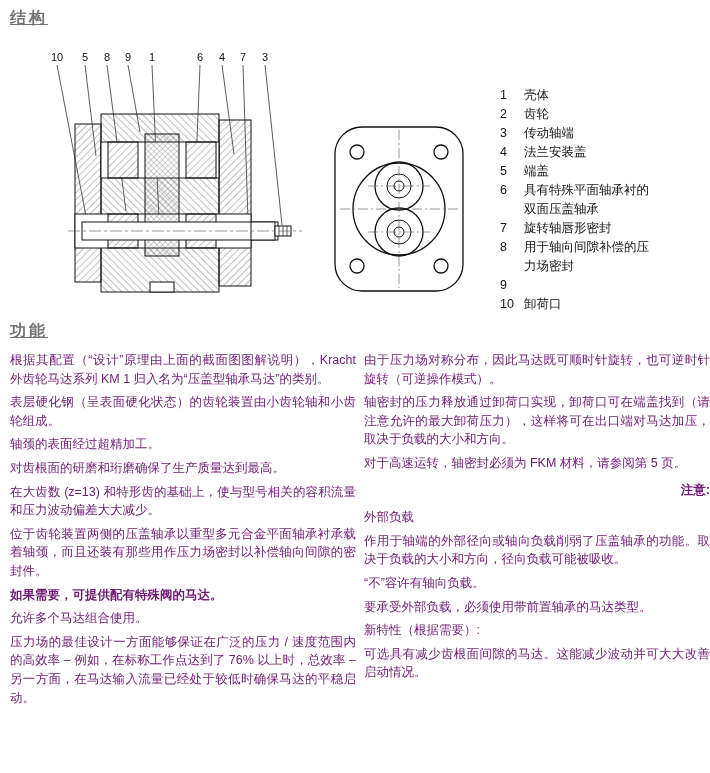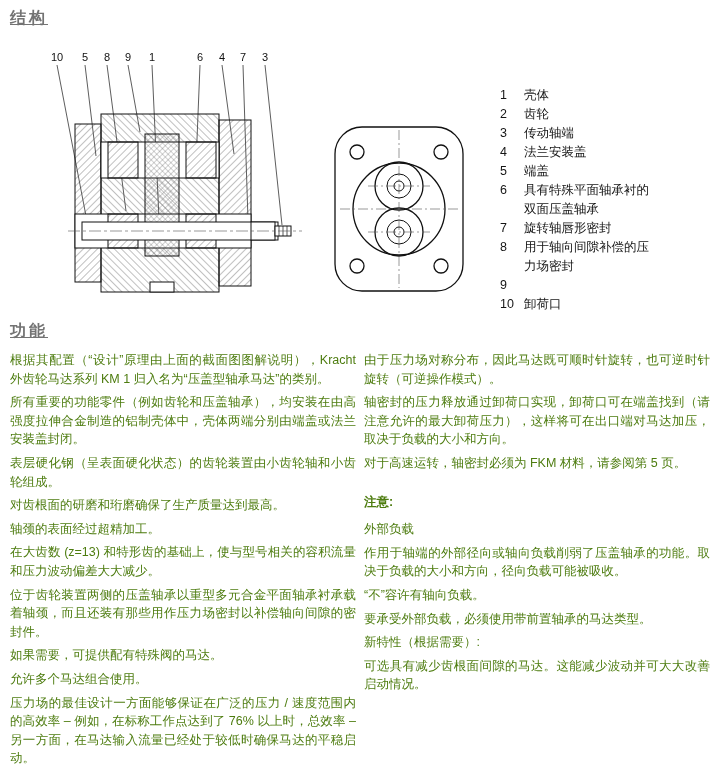--- a/index.html
+++ b/index.html
@@ -42,31 +42,31 @@
   .part-num { flex: 0 0 20px; text-align: left; }
   .part-label { margin-left: 4px; width: 130px; }
 
   .col {
     position: absolute;
     top: 351px;
     width: 346px;
     font-size: 12.5px;
     line-height: 18.6px;
     text-align: justify;
-    color: #4d7c0f;
+    color: #701a75;
   }
   #col-left  { left: 10px; }
   #col-right { left: 364px; }
   .col p { margin-bottom: 5px; }
-  .col p.bold { font-weight: normal; }
+  .col p.bold { font-weight: bold; }
   .col p.note-title {
     font-weight: bold;
-    margin-top: 20px;
+    margin-top: 8px;
     margin-bottom: 9px;
-    text-align: left;
+    text-align: right;
   }
 </style>
 </head>
 <body>
 
 <div class="page">
 
   <div class="section-title" id="structure-title">结构</div>
 
   <div class="figure" id="fig-cross">
@@ -212,24 +212,23 @@
     <div class="part-row">
       <span class="part-num">10</span>
       <span class="part-label">卸荷口</span>
     </div>
   </div>
 
   <div class="section-title" id="function-title">功能</div>
 
   <div class="col" id="col-left">
     <p>根据其配置（“设计”原理由上面的截面图图解说明），Kracht 外齿轮马达系列 KM 1 归入名为“压盖型轴承马达”的类别。</p>
-    <p>所有重要的功能零件（例如齿轮和压盖轴承），均安装在由高强度拉伸合金制造的铝制壳体中，壳体两端分别由端盖或法兰安装盖封闭。</p>
     <p>表层硬化钢（呈表面硬化状态）的齿轮装置由小齿轮轴和小齿轮组成。</p>
+    <p>轴颈的表面经过超精加工。</p>
     <p>对齿根面的研磨和珩磨确保了生产质量达到最高。</p>
-    <p>轴颈的表面经过超精加工。</p>
     <p>在大齿数 (z=13) 和特形齿的基础上，使与型号相关的容积流量和压力波动偏差大大减少。</p>
     <p>位于齿轮装置两侧的压盖轴承以重型多元合金平面轴承衬承载着轴颈，而且还装有那些用作压力场密封以补偿轴向间隙的密封件。</p>
     <p class="bold">如果需要，可提供配有特殊阀的马达。</p>
     <p>允许多个马达组合使用。</p>
     <p>压力场的最佳设计一方面能够保证在广泛的压力 / 速度范围内的高效率 – 例如，在标称工作点达到了 76% 以上时，总效率 – 另一方面，在马达输入流量已经处于较低时确保马达的平稳启动。</p>
   </div>
 
   <div class="col" id="col-right">
     <p>由于压力场对称分布，因此马达既可顺时针旋转，也可逆时针旋转（可逆操作模式）。</p>
     <p>轴密封的压力释放通过卸荷口实现，卸荷口可在端盖找到（请注意允许的最大卸荷压力），这样将可在出口端对马达加压，取决于负载的大小和方向。</p>

